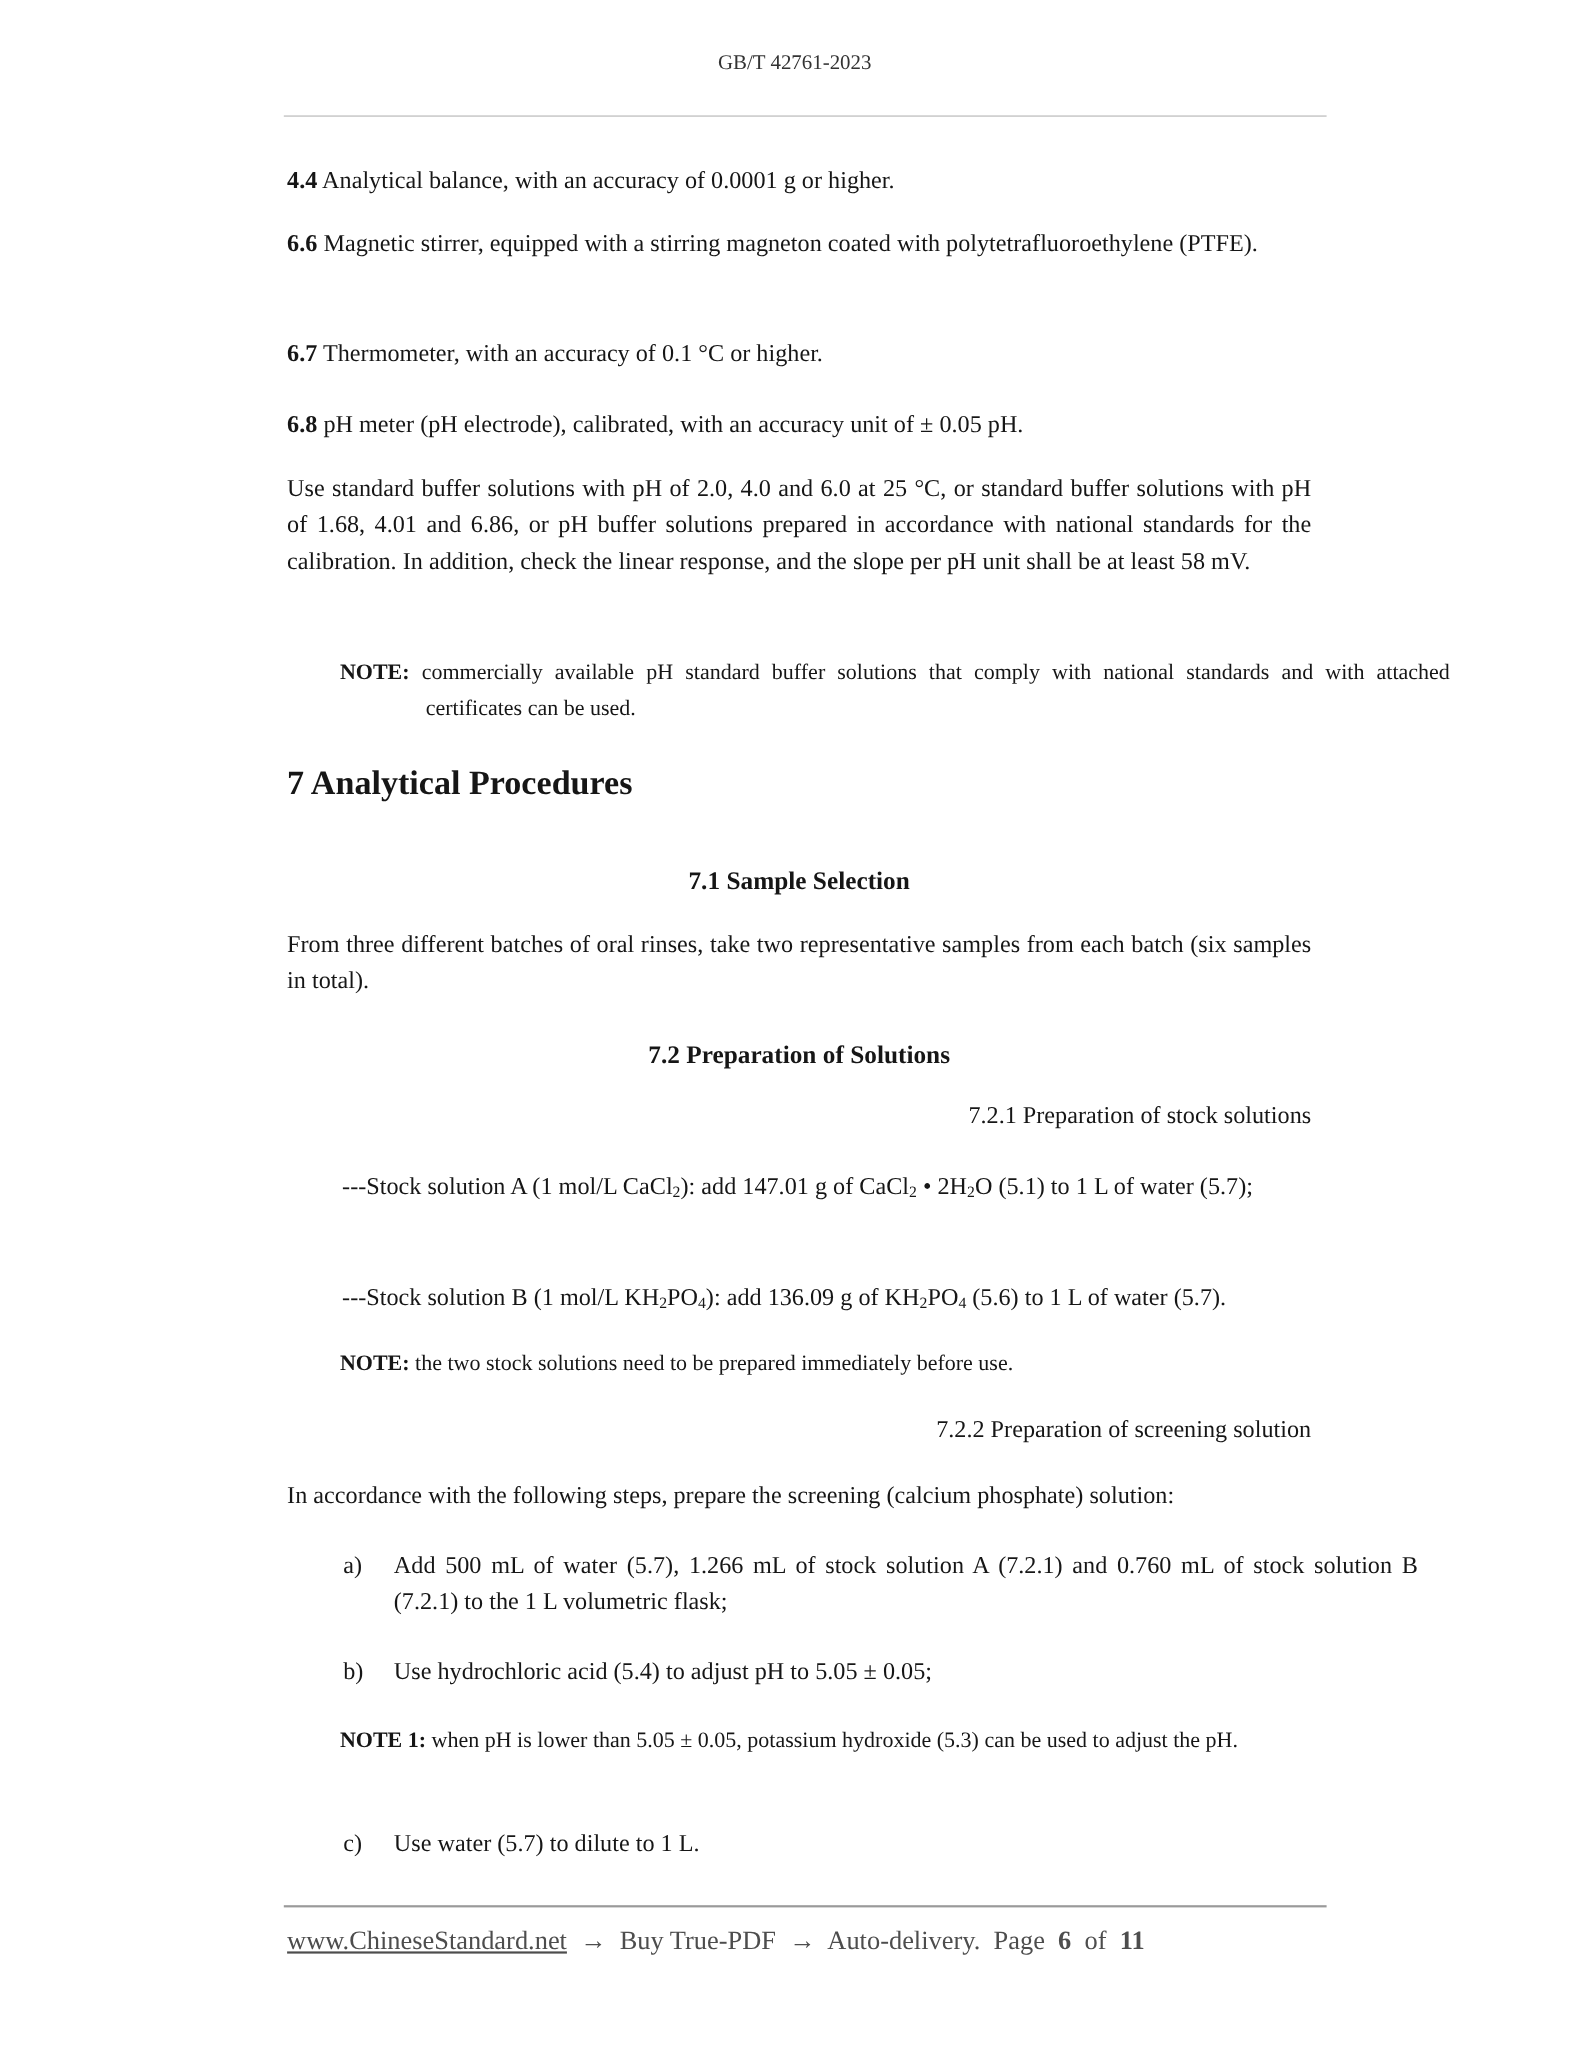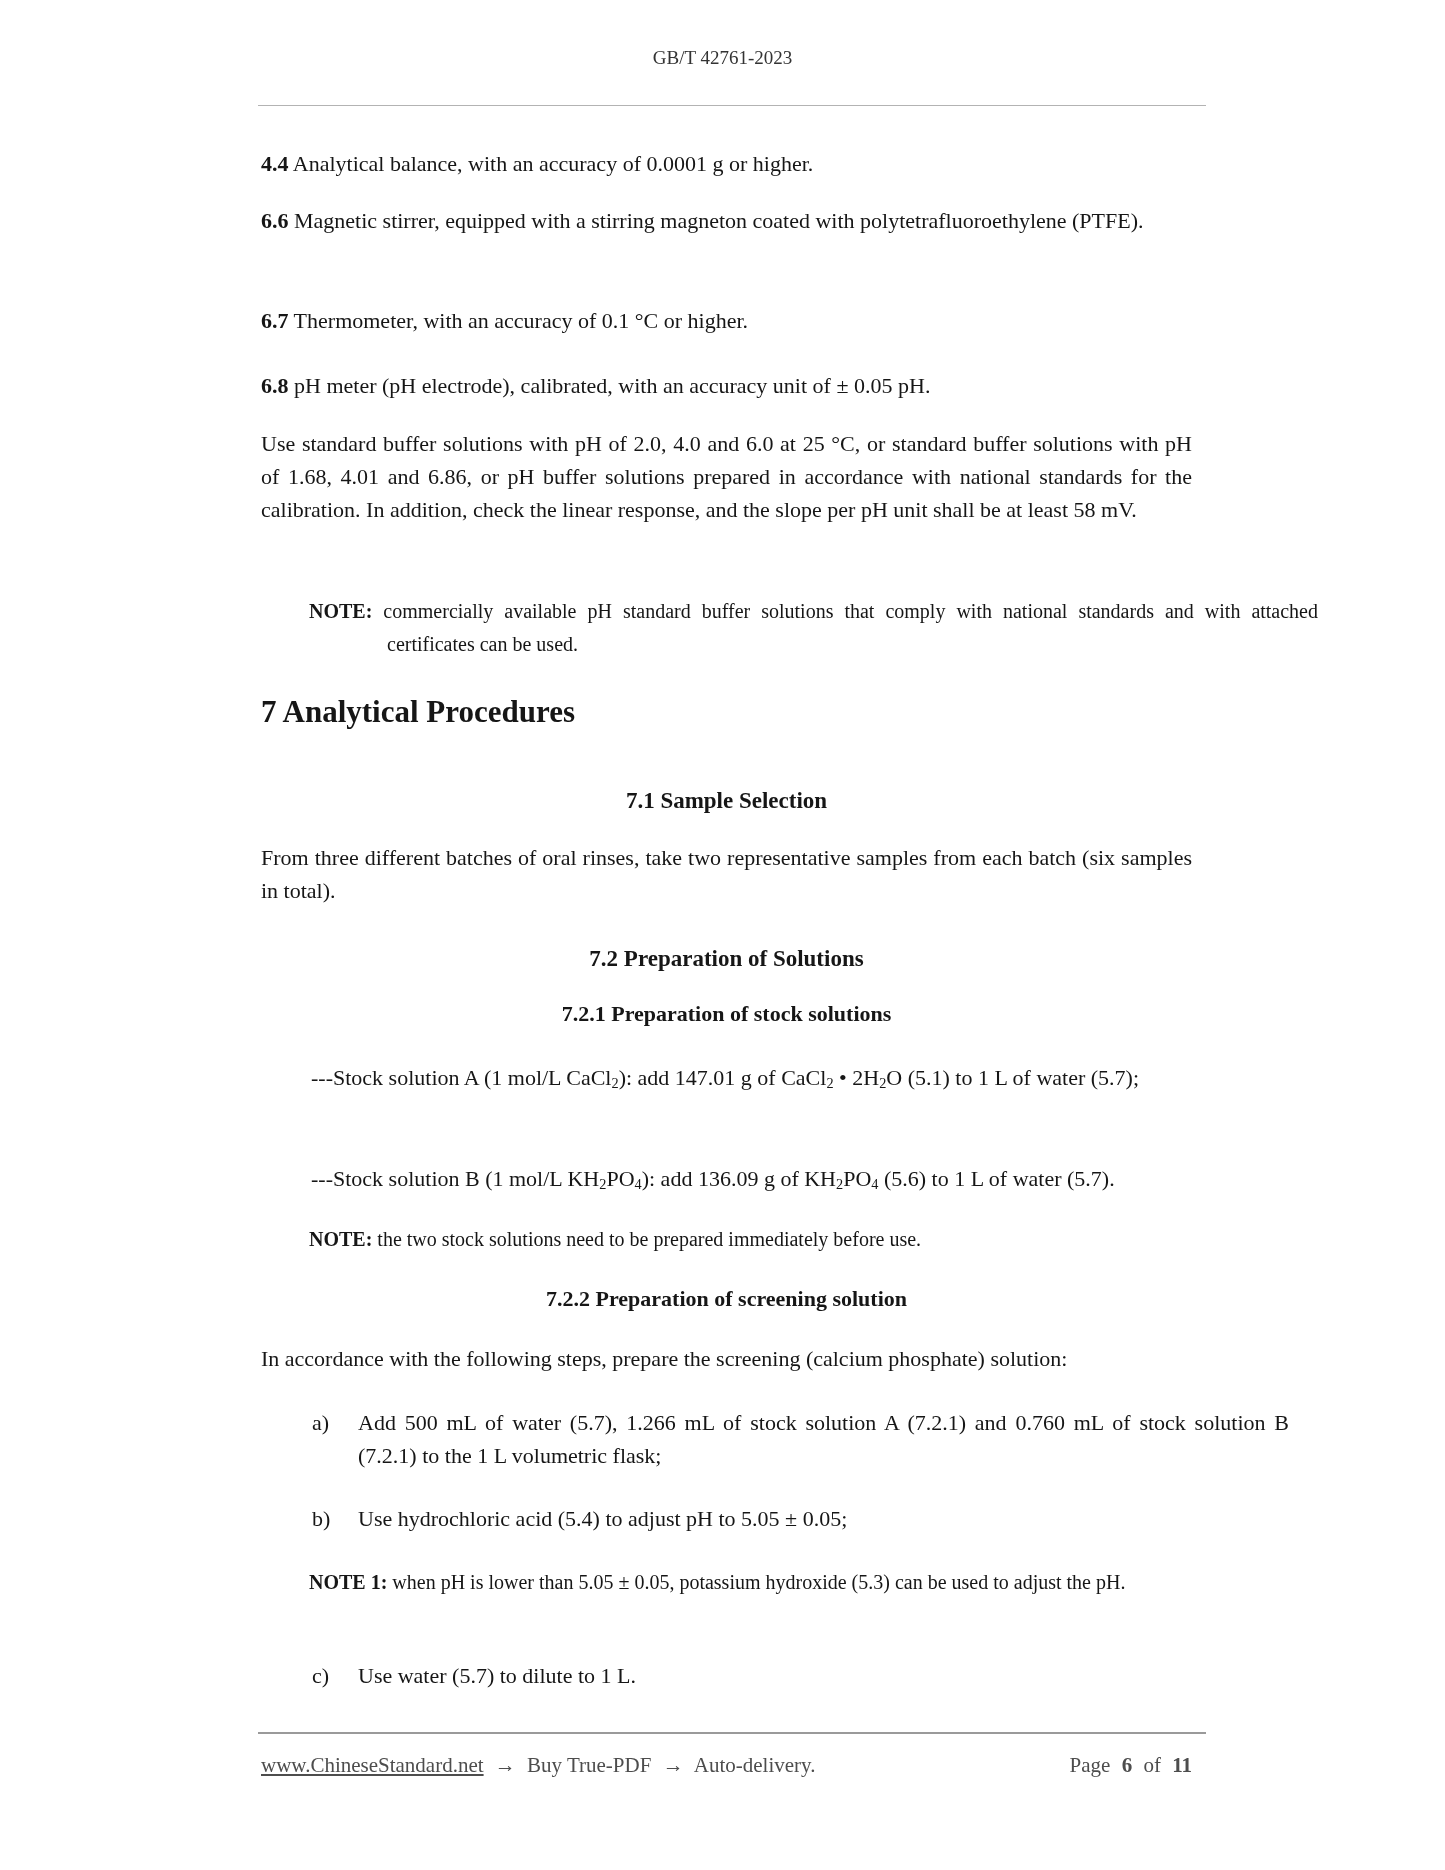--- a/index.html
+++ b/index.html
@@ -21,35 +21,35 @@
   .doc-header{
     position:absolute;left:0;top:47px;width:100%;
     text-align:center;font-size:19px;color:#333333;
   }
   .rule{position:absolute;border:none;margin:0;padding:0;}
   .header-rule{left:258px;width:948px;top:105px;border-top:1px solid #b3b3b3;}
   .footer-rule{left:258px;width:948px;top:1732px;border-top:2px solid #9a9a9a;}
   .cnum{font-weight:bold;}
   .h1{font-size:31px;line-height:44px;font-weight:bold;text-align:left;}
   .h2{font-size:23px;font-weight:bold;text-align:center;}
-  .h3{font-size:22px;font-weight:bold;text-align:center;}
+  .h3{font-size:22px;font-weight:normal;text-align:right;}
   .note{
     font-size:20px;line-height:33px;
     padding-left:126px;text-indent:-78px;
   }
   .note-item{padding-left:132px;text-indent:-84px;}
   .note-label{font-weight:bold;}
   .stock{padding-left:78px;text-indent:-28px;}
   .li{padding-left:97px;}
   .li-marker{position:absolute;left:51px;text-indent:0;}
   sub{font-size:0.65em;line-height:0;vertical-align:-0.22em;}
   .footer{
     position:absolute;left:261px;top:1750px;width:931px;
-    display:flex;justify-content:space-between;align-items:baseline;
-    font-size:21px;line-height:30px;color:#4d4d4d;
+    display:flex;justify-content:flex-start;align-items:baseline;
+    font-size:24px;line-height:30px;color:#4d4d4d;
     text-align:left;
   }
   .f-url{text-decoration:underline;cursor:pointer;}
   .f-left span{margin-right:6px;}
   .f-right span{margin-left:6px;}
   .f-bold{font-weight:bold;}
 </style>
 </head>
 <body>
 

